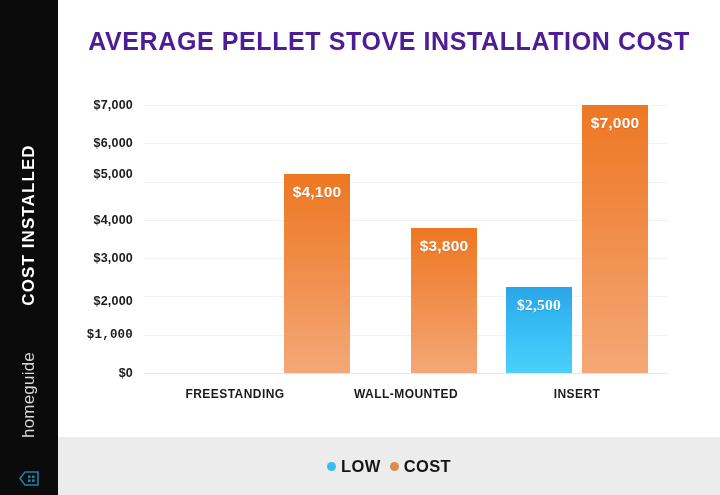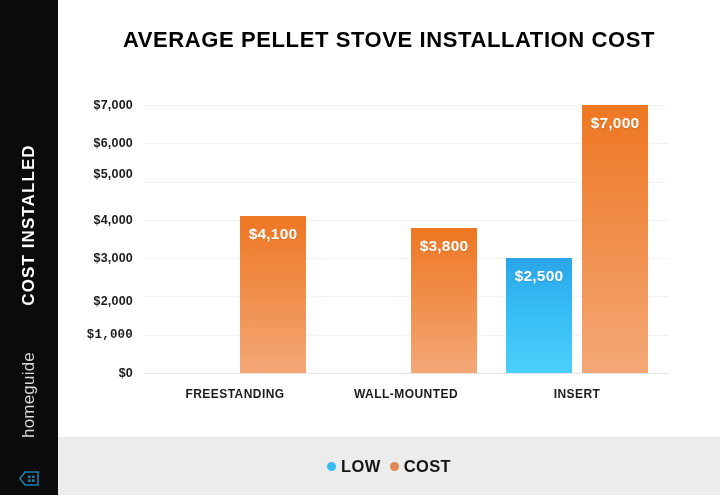--- a/index.html
+++ b/index.html
@@ -67,23 +67,23 @@
     left: 58px; top: 0;
     width: 662px; height: 495px;
     background: #ffffff;
   }
   #chart-title {
     position: absolute;
     left: 0;
     top: 27px;
     width: 662px;
     text-align: center;
-    font-size: 22px;
-    font-weight: bold;
-    color: #000000;
+    font-size: 25px;
+    font-weight: bold;
+    color: #4c1d95;
     letter-spacing: 0.6px;
   }
 
   
   #plot {
     position: absolute;
     left: 86px;          
     top: 105px;
     width: 524px;
     height: 268px;
@@ -238,35 +238,35 @@
       <div class="gridline" style="top:191.4px;"></div>
       <div class="ytick" style="top:175px;margin-top:21px;">$2,000</div>
 
       <div class="gridline" style="top:229.7px;"></div>
       <div class="ytick" style="top:229.7px;font-family:Liberation Mono, monospace;">$1,000</div>
 
       <div class="axisline" style="top:268px;"></div>
       <div class="ytick" style="top:268px;">$0</div>
 
       <div class="group" style="left:20px; width:142px;">
-        <div class="bar high" style="height:157.0px;">
+        <div class="bar high" style="height:199px;margin-left:44px;">
           <span class="bar-label">$4,100</span>
         </div>
         <div class="xtick">FREESTANDING</div>
       </div>
 
       <div class="group" style="left:191px; width:142px;">
         <div class="bar high" style="height:145.5px;">
           <span class="bar-label">$3,800</span>
         </div>
         <div class="xtick">WALL-MOUNTED</div>
       </div>
 
       <div class="group" style="left:362px; width:142px;">
-        <div class="bar low" style="height:115px;">
+        <div class="bar low" style="height:86px;font-family:Liberation Serif, serif;">
           <span class="bar-label">$2,500</span>
         </div>
         <div class="bar high" style="height:268px;">
           <span class="bar-label">$7,000</span>
         </div>
         <div class="xtick">INSERT</div>
       </div>
 
     </div>
   </div>

